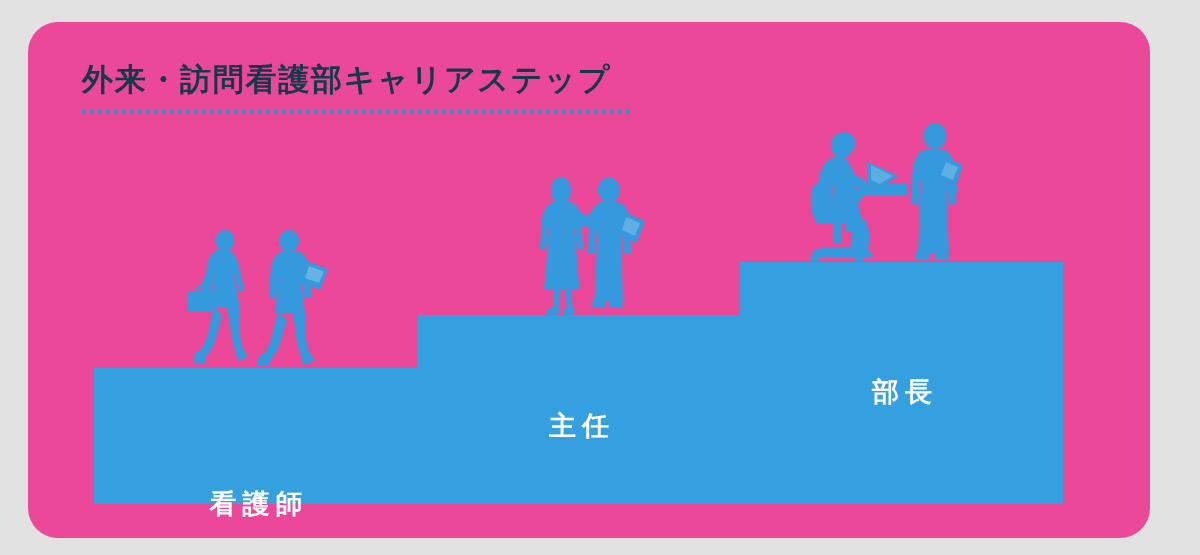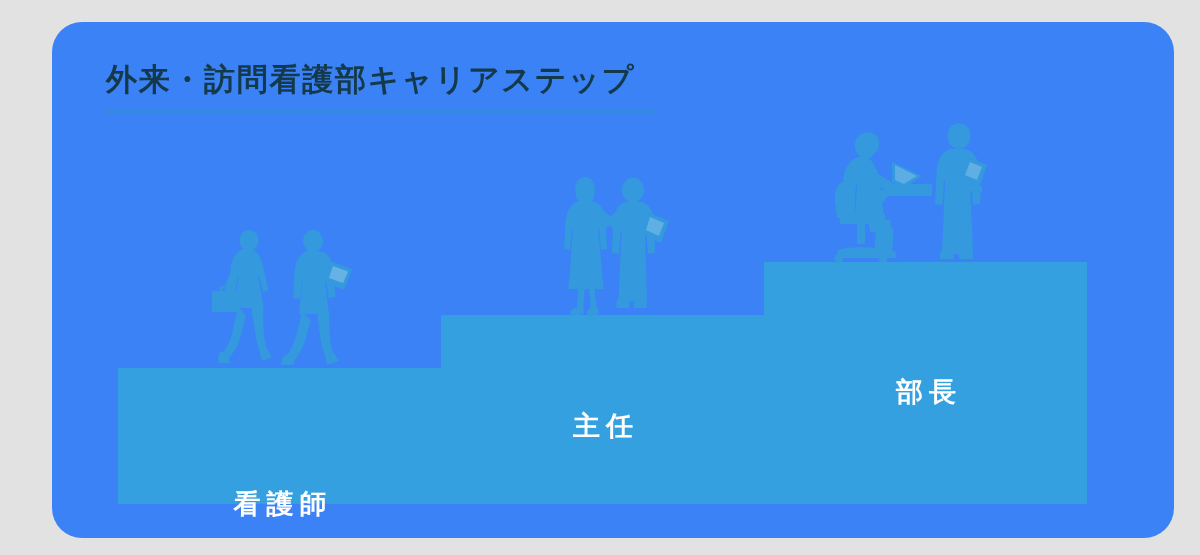--- a/index.html
+++ b/index.html
@@ -16,25 +16,25 @@
 
   #infographic-root {
     position: relative;
     width: 1200px;
     height: 555px;
   }
 
   
   .card {
     position: absolute;
-    left: 52px;
+    left: 28px;
     top: 22px;
     width: 1122px;
     height: 516px;
-    background: #3b82f6;
+    background: #ec4899;
     border-radius: 30px;
     overflow: hidden;
   }
 
   
   .heading-block {
     position: absolute;
     left: 54px;
     top: 38px;
     width: 620px;

